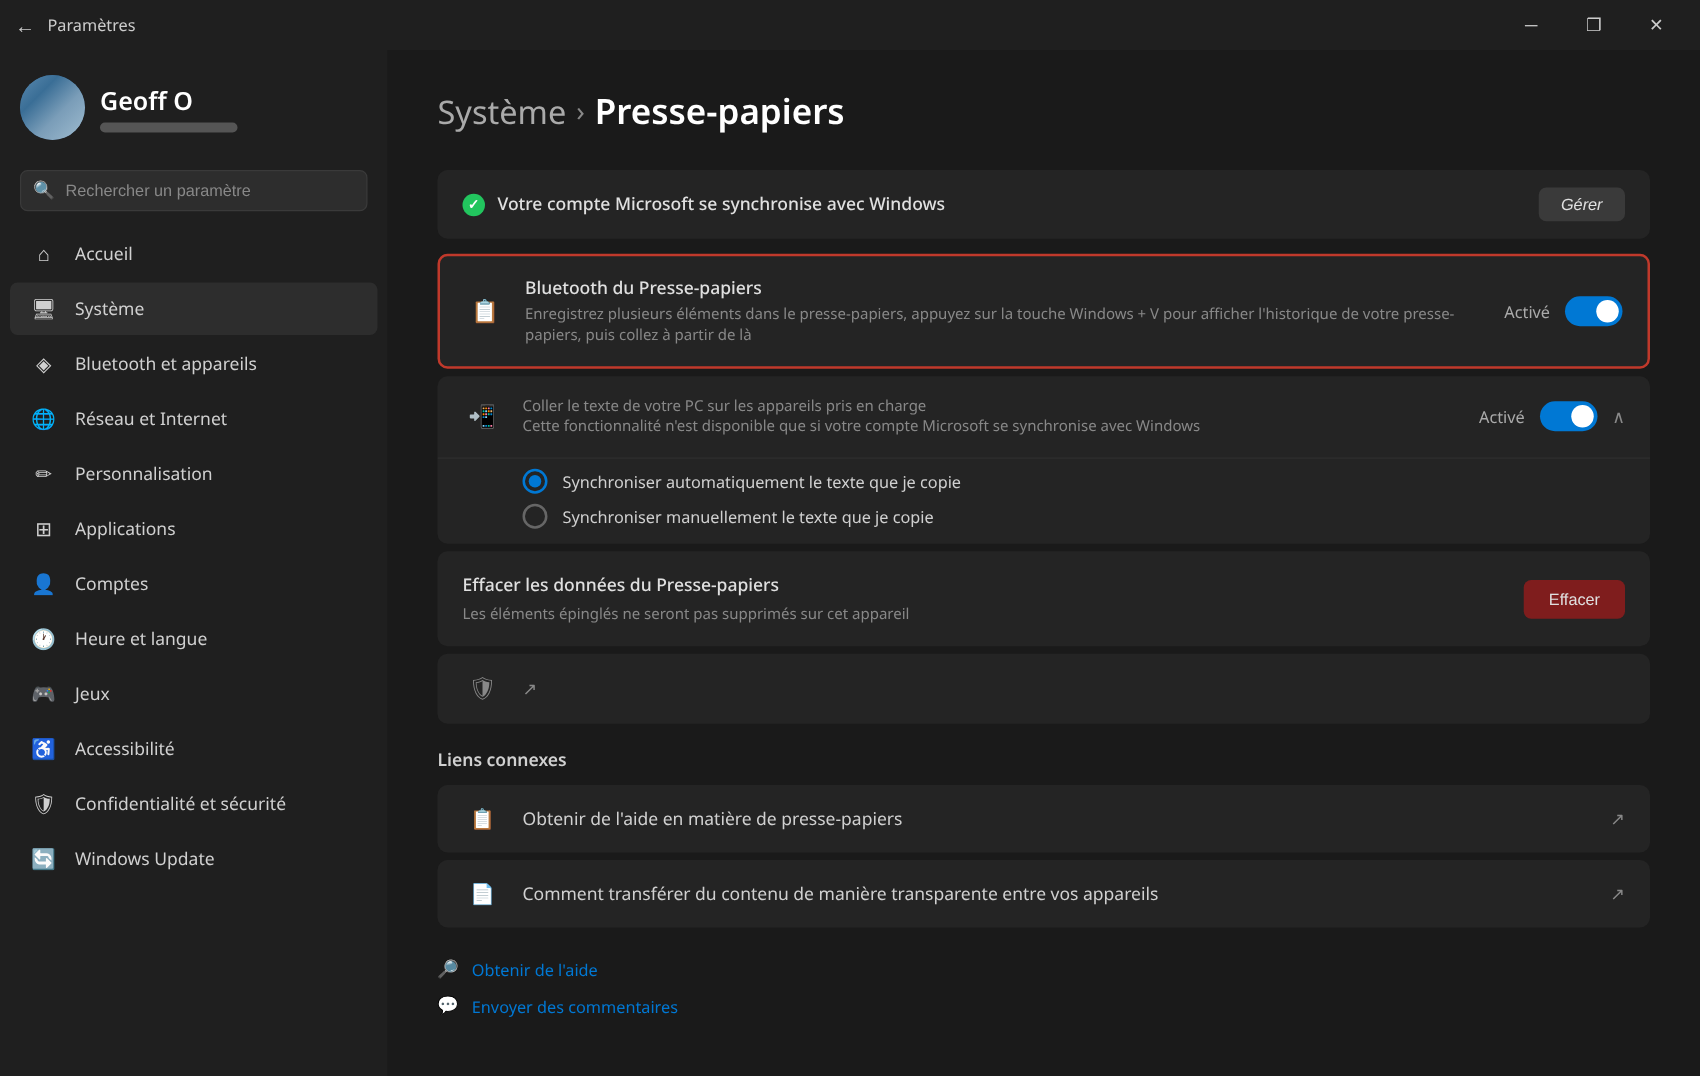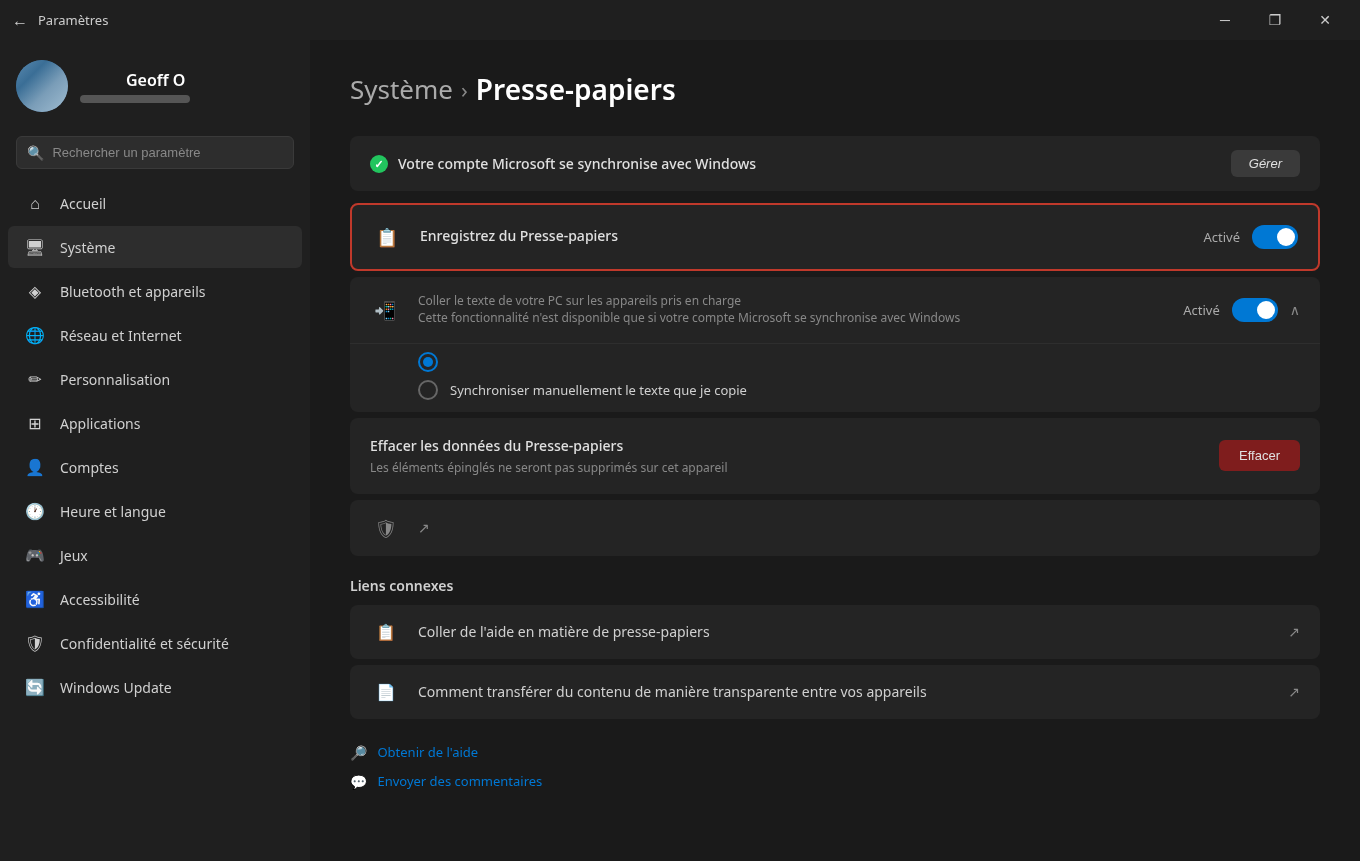--- a/index.html
+++ b/index.html
@@ -90,24 +90,23 @@
       width: 100%;
       height: 100%;
       background: linear-gradient(135deg, #5b8ab0 0%, #3a6e96 30%, #7a9db8 60%, #a0bdd1 100%);
       border-radius: 50%;
     }
     .user-info {
       display: flex;
       flex-direction: column;
     }
     .user-name {
-      font-size: 16px;
+      font-size: 20px;
       font-weight: 600;
       color: #ffffff;
-      margin-left: 46px;
     }
     .user-account-bar {
       width: 110px;
       height: 8px;
       background: #555;
       border-radius: 4px;
       margin-top: 4px;
     }
 
     
@@ -579,21 +578,22 @@
         <div class="green-dot"></div>
         <span class="sync-text">Votre compte Microsoft se synchronise avec Windows</span>
       </div>
       <button class="btn-manage">Gérer</button>
     </div>
 
     <div class="settings-card highlighted">
       <div class="setting-row">
         <div class="setting-icon">📋</div>
         <div class="setting-text">
-          <div class="setting-title">Enregistrez du Presse-papiers</div>
+          <div class="setting-title">Bluetooth du Presse-papiers</div>
+          <div class="setting-desc">Enregistrez plusieurs éléments dans le presse-papiers, appuyez sur la touche Windows  + V pour afficher l'historique de votre presse-papiers, puis collez à partir de là</div>
         </div>
         <div class="setting-right">
           <span class="setting-status">Activé</span>
           <div class="toggle"></div>
         </div>
       </div>
     </div>
 
     <div class="settings-card">
       <div class="setting-row">
@@ -605,20 +605,21 @@
         <div class="setting-right">
           <span class="setting-status">Activé</span>
           <div class="toggle"></div>
           <span class="chevron-up">∧</span>
         </div>
       </div>
 
       <div class="radio-group">
         <div class="radio-item">
           <div class="radio-circle checked"></div>
+          <span>Synchroniser automatiquement le texte que je copie</span>
         </div>
         <div class="radio-item">
           <div class="radio-circle unchecked"></div>
           <span>Synchroniser manuellement le texte que je copie</span>
         </div>
       </div>
     </div>
 
     <div class="effacer-card">
       <div class="effacer-text">
@@ -630,21 +631,21 @@
 
     <div class="privacy-row">
       <div class="privacy-icon">🛡</div>
       <span class="ext-link-icon">↗</span>
     </div>
 
     <div class="section-title">Liens connexes</div>
 
     <div class="link-row">
       <span class="link-icon">📋</span>
-      <span class="link-text">Coller de l'aide en matière de presse-papiers</span>
+      <span class="link-text">Obtenir de l'aide en matière de presse-papiers</span>
       <span class="ext-link-icon">↗</span>
     </div>
 
     <div class="link-row">
       <span class="link-icon">📄</span>
       <span class="link-text">Comment transférer du contenu de manière transparente entre vos appareils</span>
       <span class="ext-link-icon">↗</span>
     </div>
 
     <div class="footer-links">

